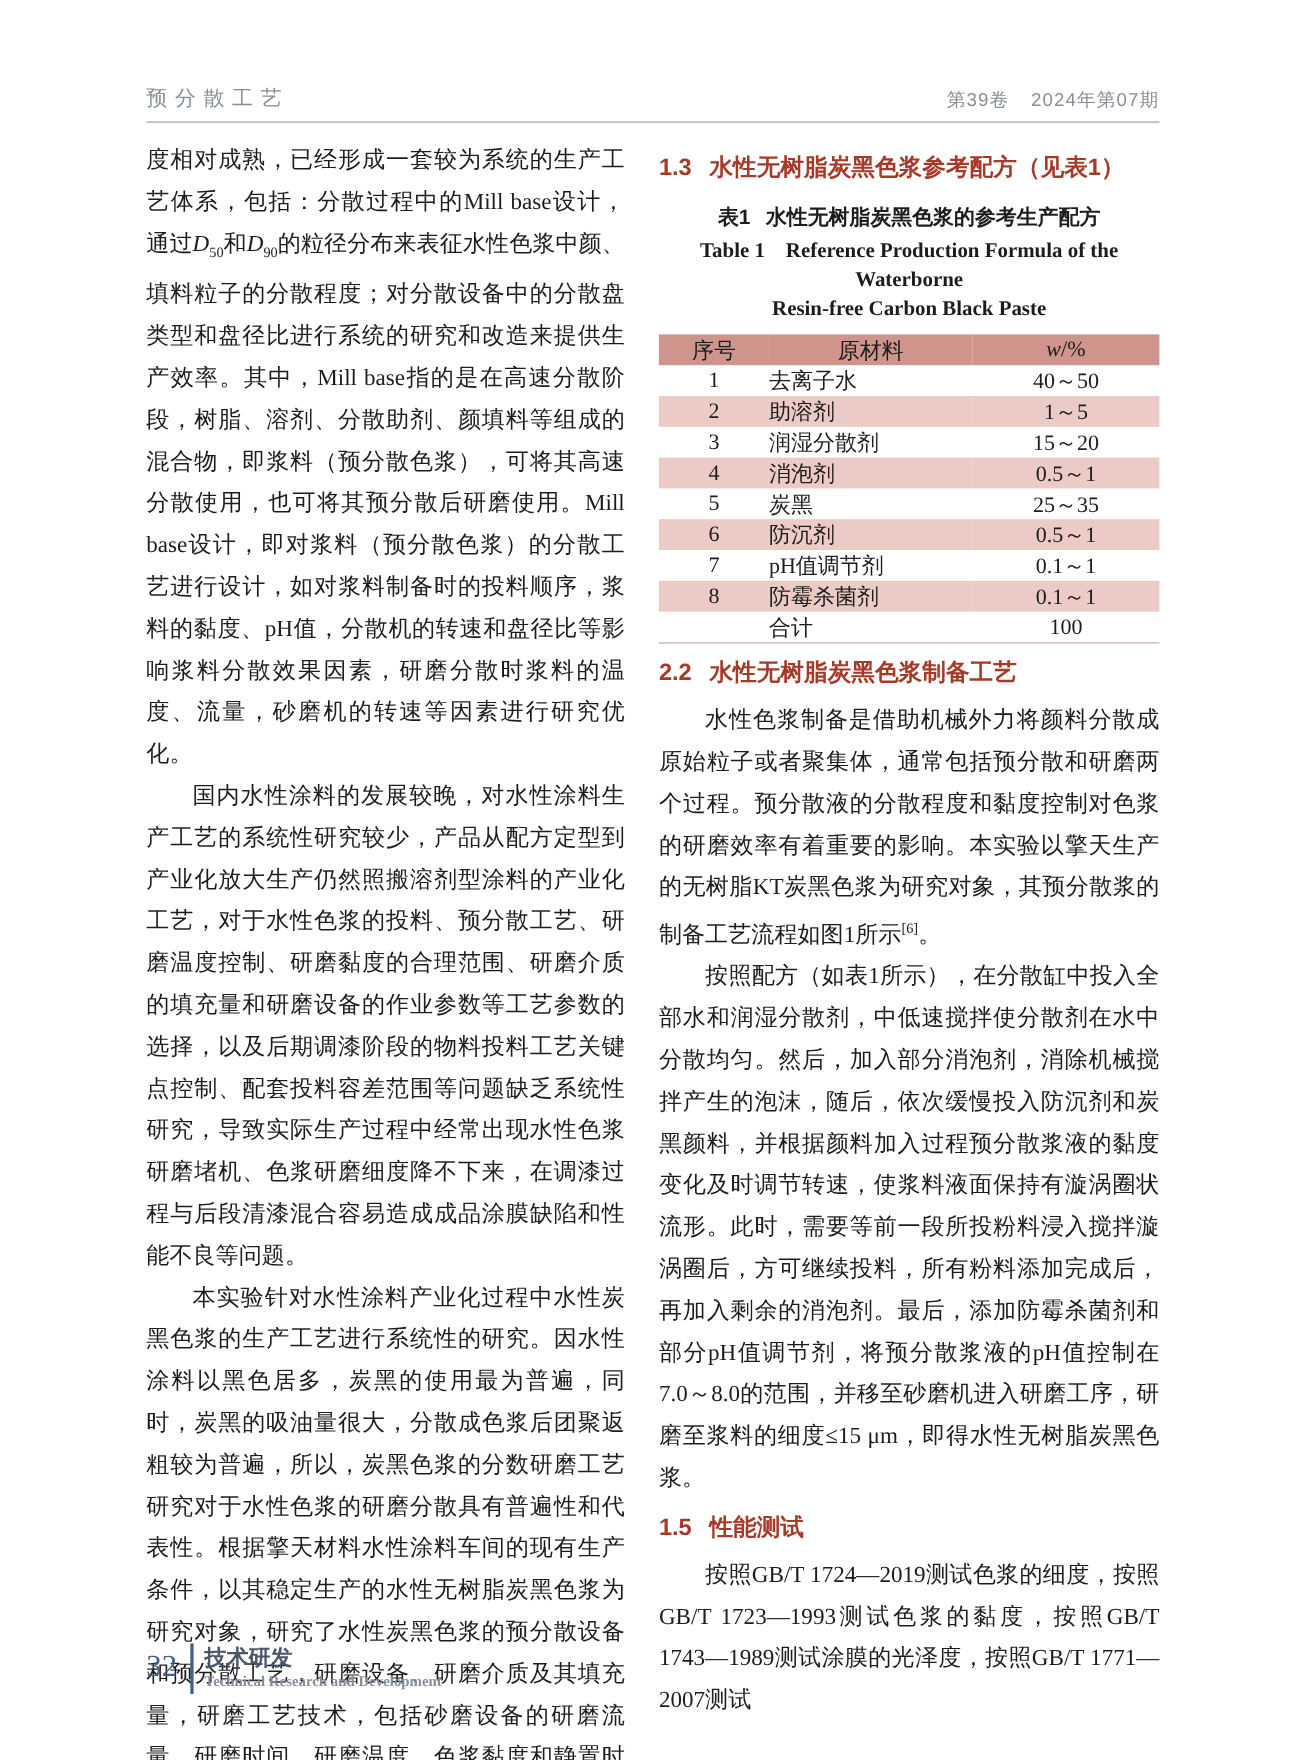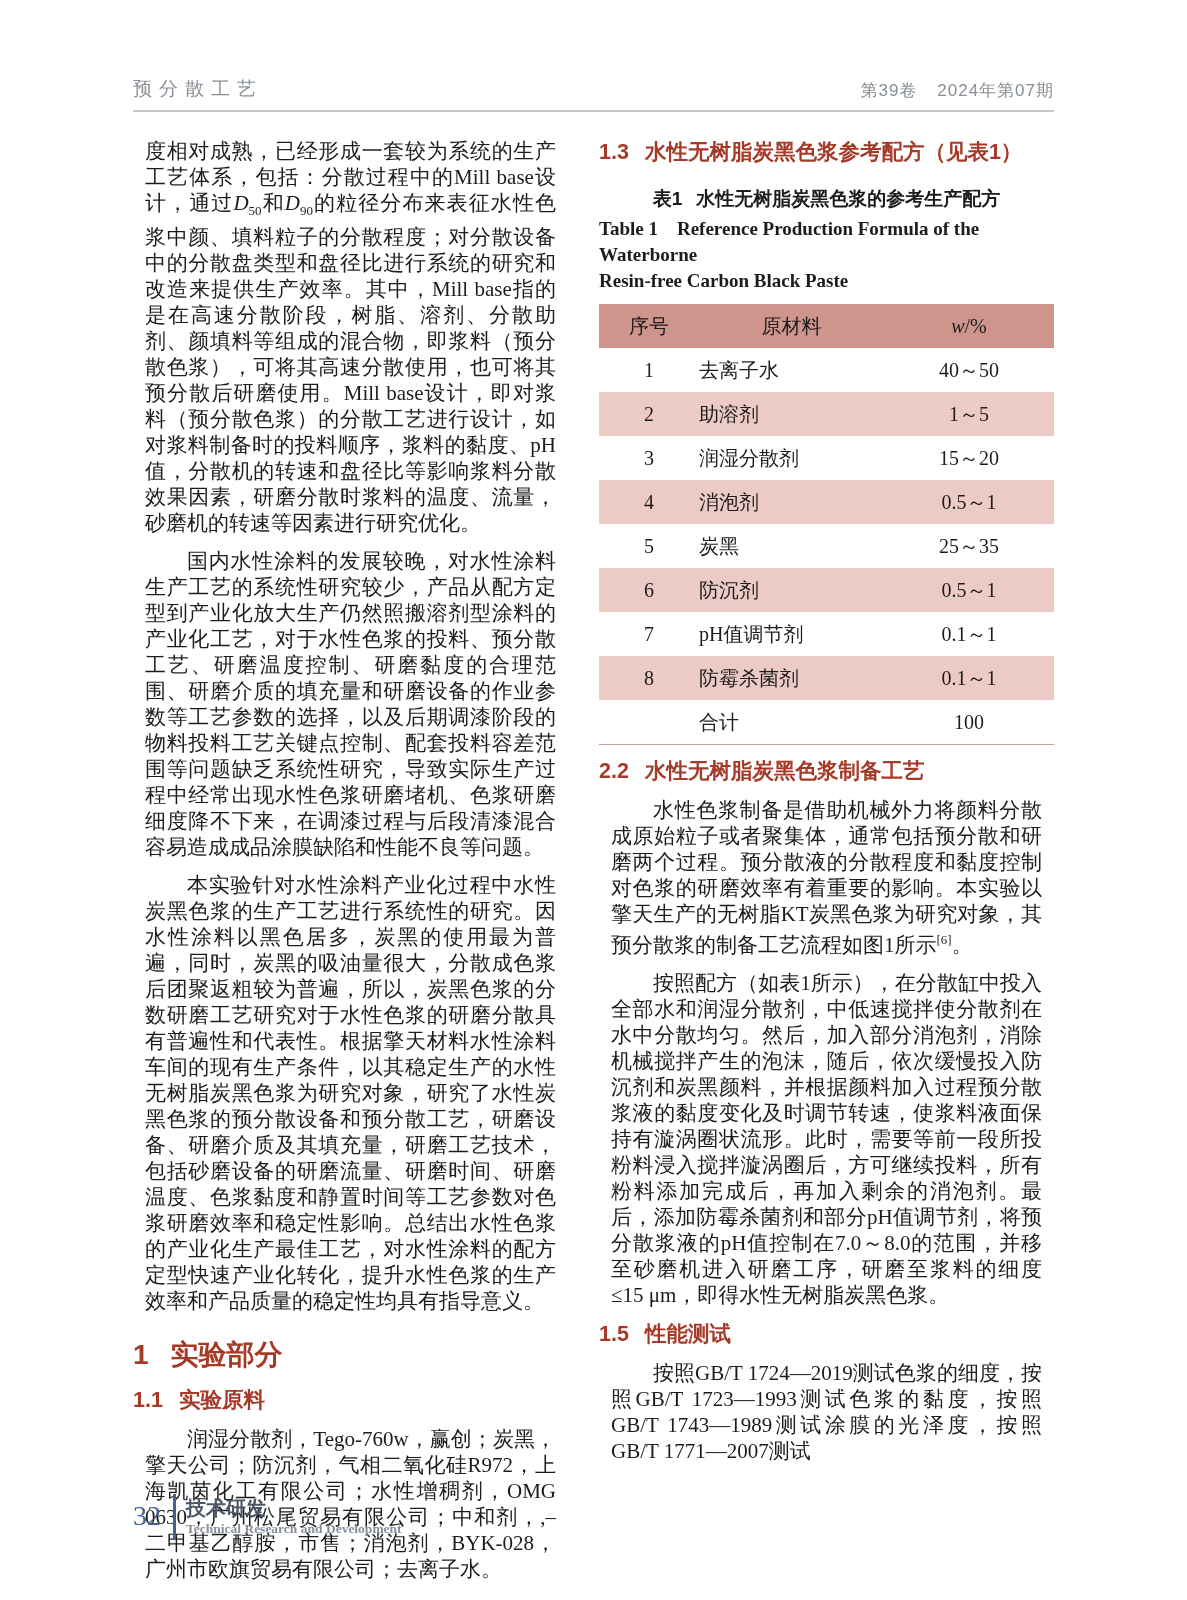--- a/index.html
+++ b/index.html
@@ -34,21 +34,21 @@
   
   .content{
     position:absolute;left:133px;top:126px;width:921px;
     display:flex;gap:31px;
   }
   .col{display:block;}
   .col-left{width:435px;}
   .col-right{width:455px;}
 
   p.body{
-    font-size:21px;line-height:26px;text-align:justify;margin:12px;
+    font-size:21px;line-height:38px;text-align:justify;margin:0;
     text-justify:inter-ideograph;
   }
   p.indent{text-indent:2em;}
   sub{font-size:13px;}
   sup{font-size:13px;}
 
   h2.sec{
     font-family:"Liberation Sans",sans-serif;
     color:var(--heading-red);
     font-size:28px;font-weight:bold;
@@ -65,29 +65,29 @@
   .col-right h3.first{margin-top:0;}
 
   
   .tbl-caption-zh{
     font-family:"Liberation Sans",sans-serif;
     font-size:19px;font-weight:bold;text-align:center;
     margin:20px 0 4px 0;line-height:26px;
   }
   .tbl-caption-zh .cap-label{margin-right:14px;}
   .tbl-caption-en{
-    font-size:19px;font-weight:bold;text-align:left;line-height:26px;
+    font-size:19px;font-weight:bold;text-align:center;line-height:26px;
     margin:0 0 10px 0;
   }
   table.formula{
     width:100%;border-collapse:collapse;margin:4px 0 6px 0;
     font-size:20px;border-bottom:1px solid #c9a09a;
   }
   table.formula th, table.formula td{
-    height:44px;padding:0;font-weight:normal;vertical-align:middle;
+    height:28px;padding:0;font-weight:normal;vertical-align:middle;
   }
   table.formula thead tr{background:var(--table-header-bg);}
   table.formula tbody tr:nth-child(even){background:var(--table-stripe-bg);}
   col.c-no{width:100px;}
   col.c-mat{width:185px;}
   .cell-no{text-align:center;}
   .cell-mat{text-align:left;padding-left:14px;}
   .cell-w{text-align:center;}
   th.cell-mat{text-align:center;padding-left:0;}
   th.cell-w i{font-family:"Liberation Serif",serif;}

